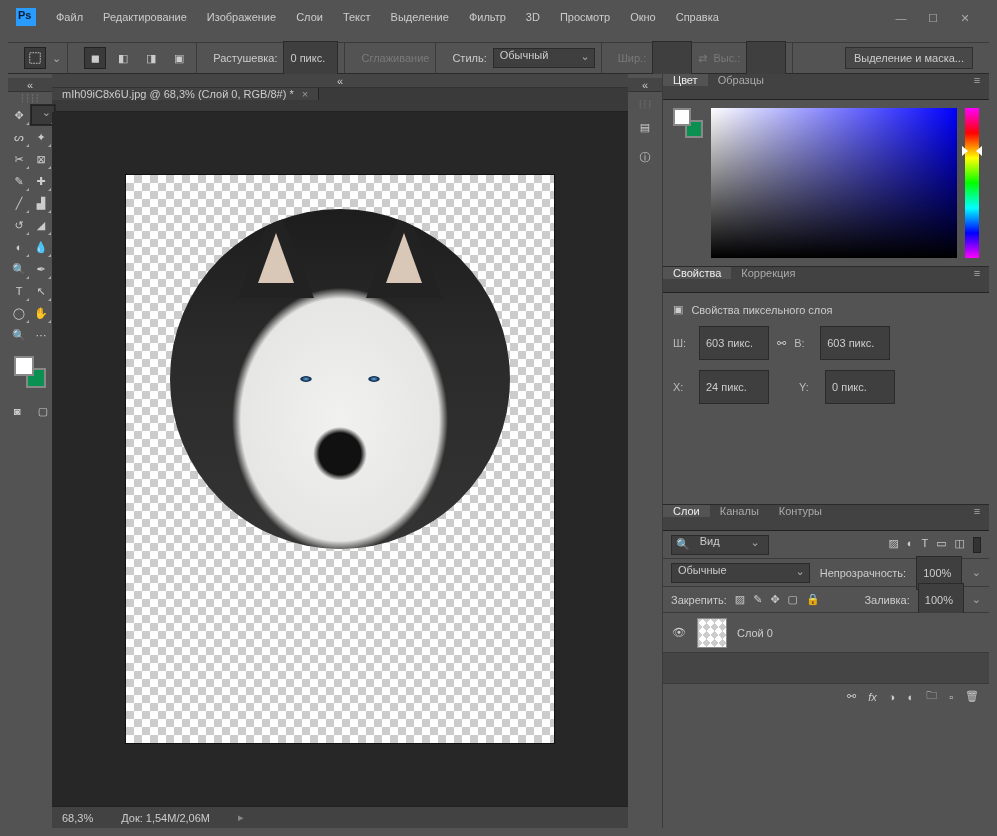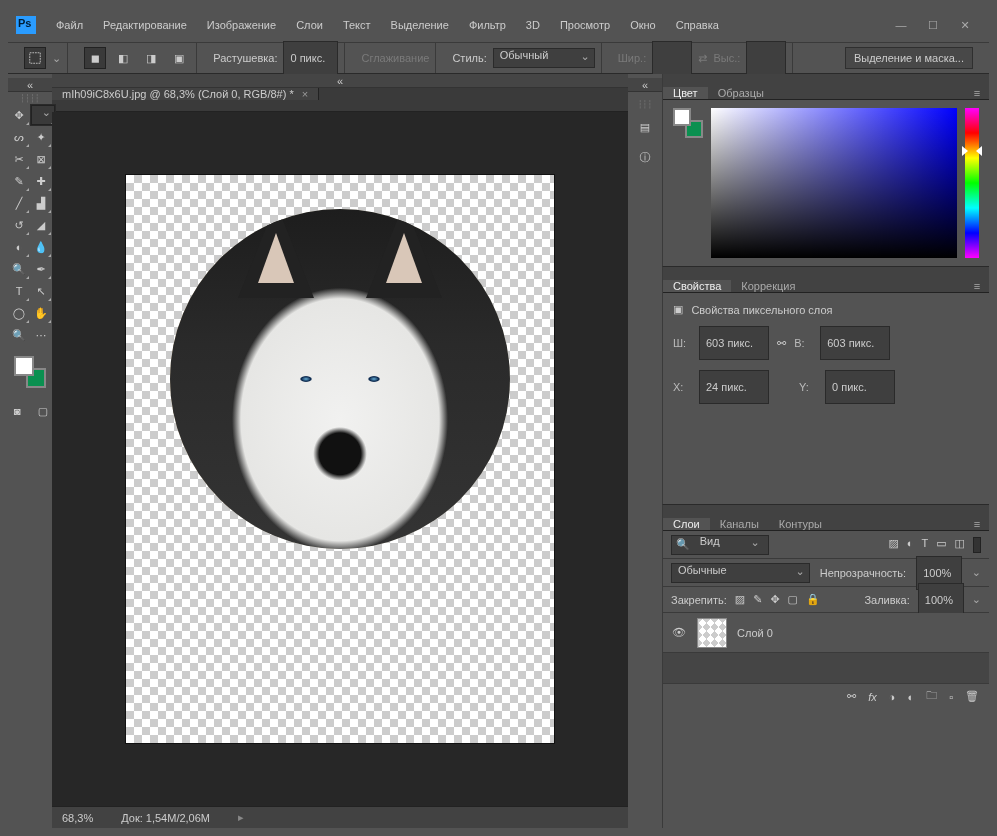--- a/index.html
+++ b/index.html
@@ -1,18 +1,18 @@
 <!DOCTYPE html>
 <html><head>
 <meta charset="utf-8">
 <style>
 *{margin:0;padding:0;box-sizing:border-box;font-family:"Segoe UI",Tahoma,sans-serif;font-size:11px;color:#ccc;user-select:none}
 body{background:#1a1a1a;width:997px;height:836px;overflow:hidden}
 .app{background:#535353;width:997px;height:836px;padding:8px;display:flex;flex-direction:column}
-.titlebar{height:34px;display:flex;align-items:center;padding:0 8px;gap:12px}
+.titlebar{height:34px;display:flex;padding:0 8px;gap:12px}
 .titlebar .logo{width:20px;height:18px;background:#2a9cff;position:relative}
 .titlebar .logo::after{content:"Ps";position:absolute;top:1px;left:2px;font-size:11px;font-weight:bold;color:#001e36}
 .menubar{display:flex;gap:4px;flex:1}
 .menubar span{padding:3px 8px;cursor:pointer}
 .winbtns{display:flex;gap:0}
 .winbtns div{width:32px;height:20px;display:flex;align-items:center;justify-content:center;color:#aaa;cursor:pointer}
 .optbar{height:32px;background:#535353;border-top:1px solid #3a3a3a;border-bottom:1px solid #2a2a2a;display:flex;align-items:center;padding:0 10px;gap:10px}
 .optbar .seg{display:flex;align-items:center;gap:6px;padding:0 6px;border-right:1px solid #3a3a3a;height:100%}
 .optbar .seg:last-child{border-right:none;margin-left:auto}
 .toolbtn{width:22px;height:22px;display:flex;align-items:center;justify-content:center;border:1px solid transparent}
@@ -43,21 +43,21 @@
 .husky-ear-l{position:absolute;left:20%;top:-2%;width:0;height:0;border-left:38px solid transparent;border-right:38px solid transparent;border-bottom:95px solid #222}
 .husky-ear-l::after{content:"";position:absolute;left:-18px;top:30px;width:0;height:0;border-left:18px solid transparent;border-right:18px solid transparent;border-bottom:50px solid #d9c7b8}
 .husky-ear-r{position:absolute;right:20%;top:-2%;width:0;height:0;border-left:38px solid transparent;border-right:38px solid transparent;border-bottom:95px solid #222}
 .husky-ear-r::after{content:"";position:absolute;left:-18px;top:30px;width:0;height:0;border-left:18px solid transparent;border-right:18px solid transparent;border-bottom:50px solid #d9c7b8}
 .room{position:absolute;inset:0;background:linear-gradient(90deg,#d8c3a0 0%,#d8c3a0 18%,#efe9d6 18%,#efe9d6 100%);z-index:-1}
 .statusbar{height:22px;background:#424242;border-top:1px solid #222;display:flex;align-items:center;padding:0 10px;gap:28px;font-size:10.5px}
 .midstrip{width:34px;background:#535353;display:flex;flex-direction:column;align-items:center;gap:8px;padding-top:4px}
 .midstrip .coll{width:34px;height:14px;background:#454545;display:flex;align-items:center;justify-content:center;border-bottom:1px solid #333}
 .panels{width:327px;background:#535353;display:flex;flex-direction:column}
 .panel{background:#535353;border-left:1px solid #3a3a3a;display:flex;flex-direction:column}
-.ptabs{height:26px;background:#424242;display:flex;align-items:flex-end;border-bottom:1px solid #222}
+.ptabs{height:26px;background:#424242;display:flex;align-items:flex-start;border-bottom:1px solid #222}
 .ptab{padding:0 10px;display:flex;align-items:center;color:#aaa;cursor:pointer}
 .ptab.act{background:#535353;color:#eee}
 .ptabs .menu{margin-left:auto;width:24px;display:flex;align-items:center;justify-content:center;color:#aaa;cursor:pointer}
 .colorpanel .body{padding:8px 10px;display:flex;gap:8px}
 .colsw{position:relative;width:30px;height:30px}
 .colsw .bg{position:absolute;right:0;bottom:0;width:18px;height:18px;background:#0a9050;border:2px solid #888}
 .colsw .fg{position:absolute;left:0;top:0;width:18px;height:18px;background:#fff;border:2px solid #888}
 .picker{flex:1;height:150px;background:linear-gradient(to top,#000,transparent),linear-gradient(to right,#fff,#0000ff);position:relative}
 .hue{width:14px;height:150px;background:linear-gradient(to bottom,#ff00ff,#ff0000,#ffff00,#00ff00,#00ffff,#0000ff,#ff00ff);position:relative}
 .hue .thumb{position:absolute;left:-3px;top:38px;width:0;height:0;border-top:5px solid transparent;border-bottom:5px solid transparent;border-left:6px solid #fff}

